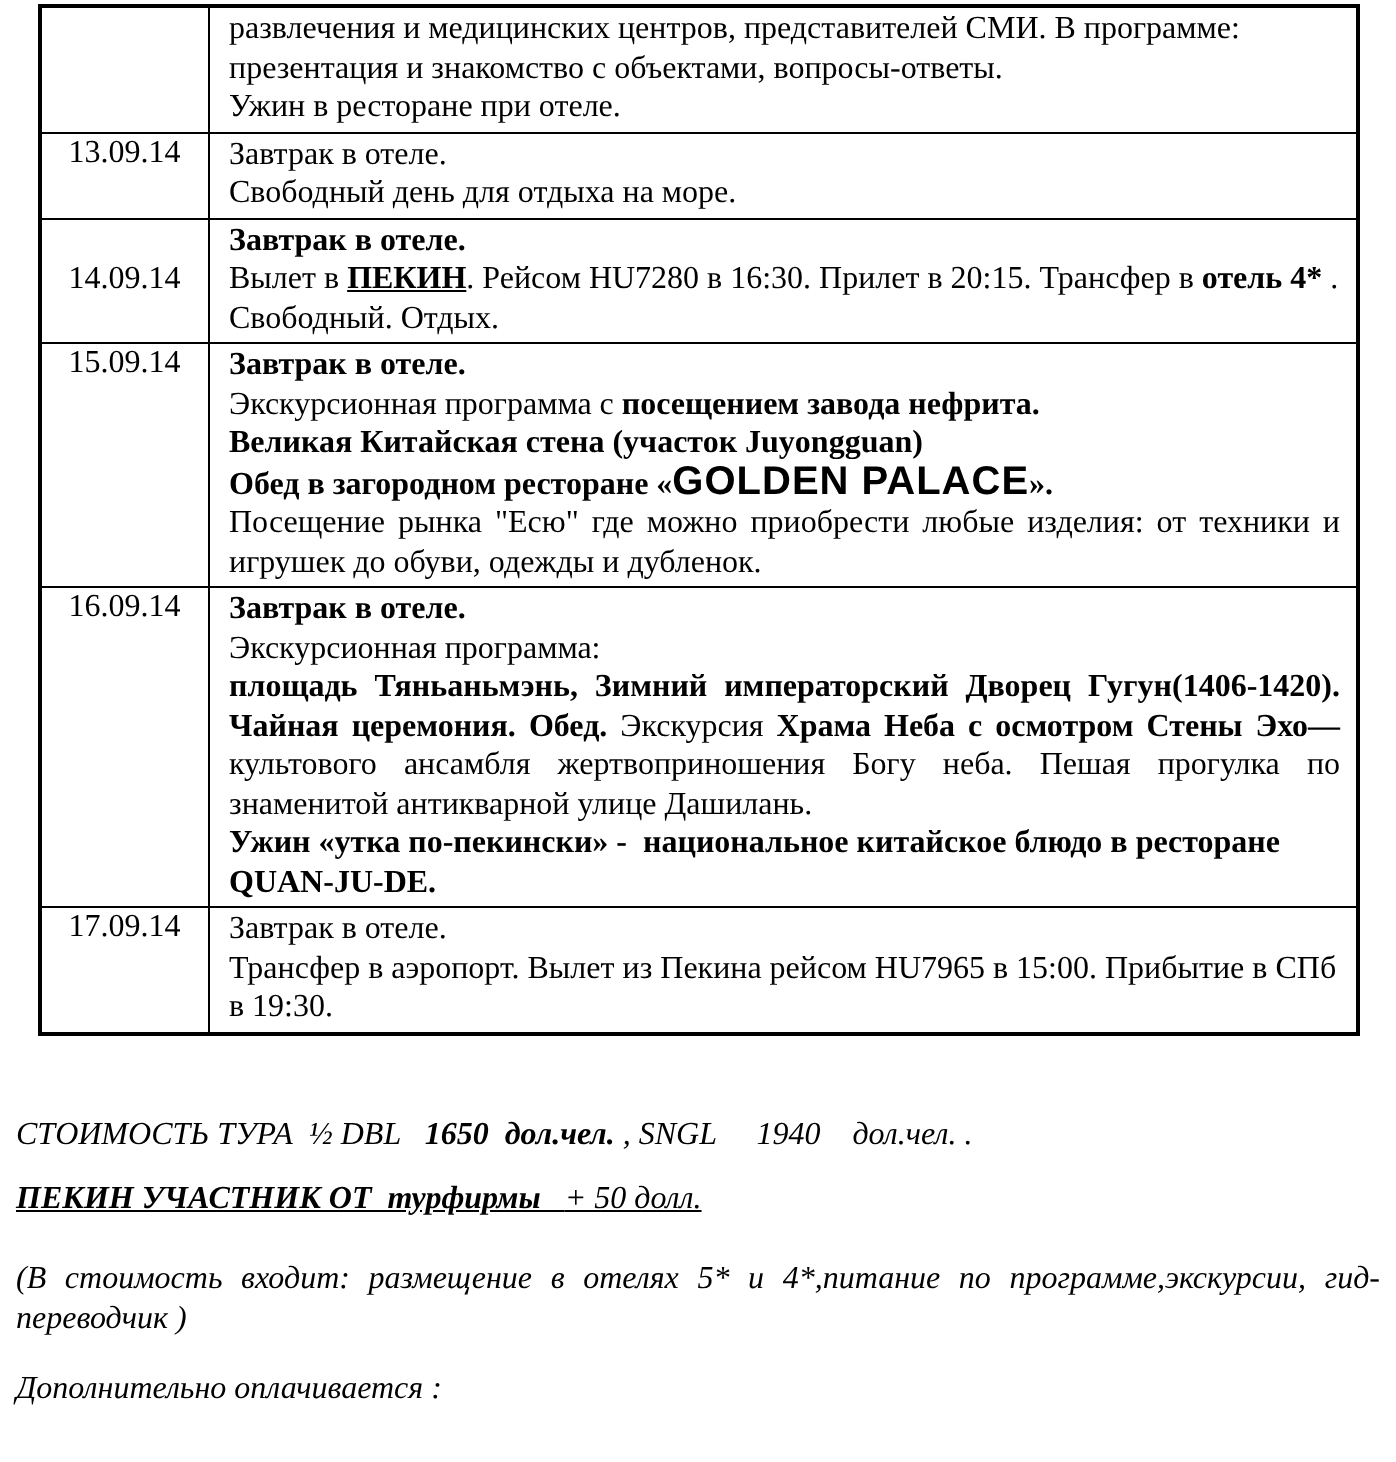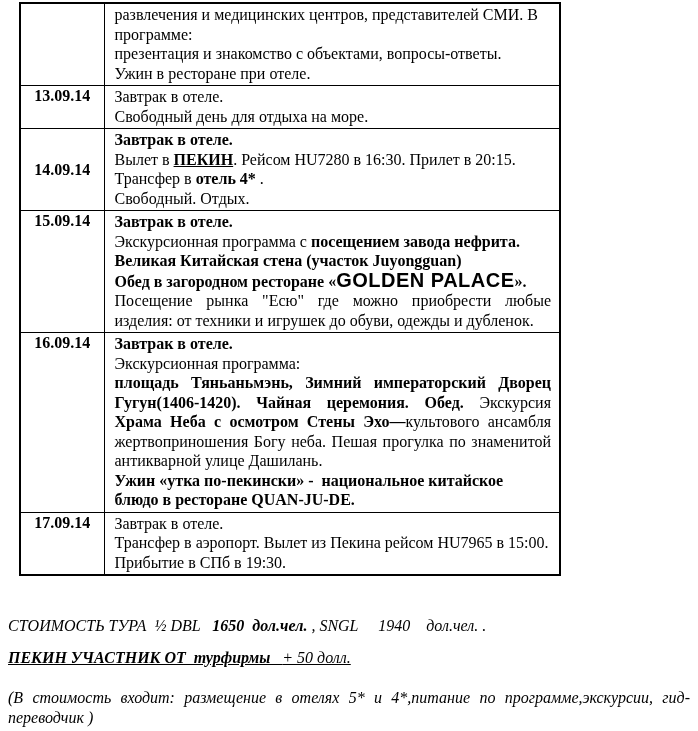--- a/index.html
+++ b/index.html
@@ -8,32 +8,32 @@
     width:698px; height:731px; overflow:hidden;
     color:#000;
     font-family:"Liberation Serif", serif;
     font-size:16px;
   }
   .doc { padding:2px 8px 0 8px; }
 
   table.itinerary {
     border-collapse:collapse;
     table-layout:fixed;
-    width:542px;
+    width:661px;
     margin-left:11px;
     border:2px solid #000;
   }
   table.itinerary td {
     border:1px solid #000;
     vertical-align:top;
   }
   td.date-cell {
     width:84px;
     text-align:center;
-    font-weight:bold;
+    font-weight:normal;
     padding-top:1px;
   }
   td.date-cell.vmid { vertical-align:middle; padding-top:0; }
   td.desc-cell { padding:1px 8px 2px 10px; }
 
   .para {
     line-height:19.5px;
     white-space:pre-wrap;
   }
   .para.just {

